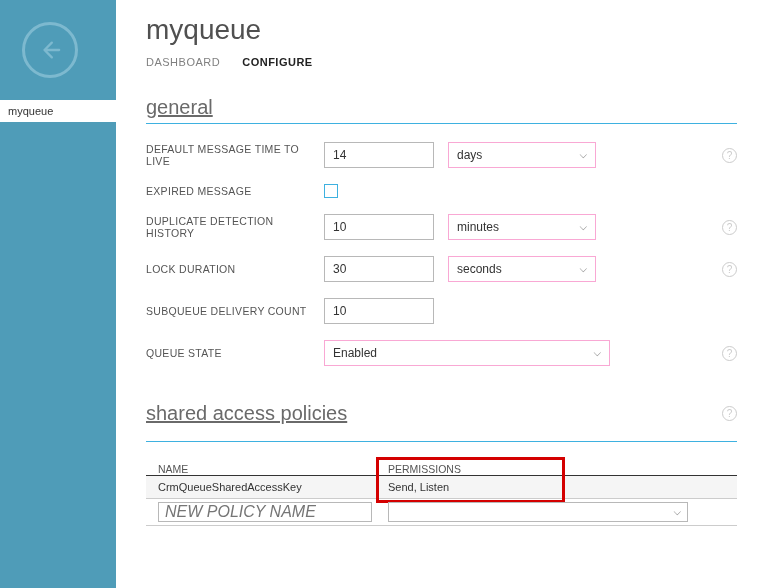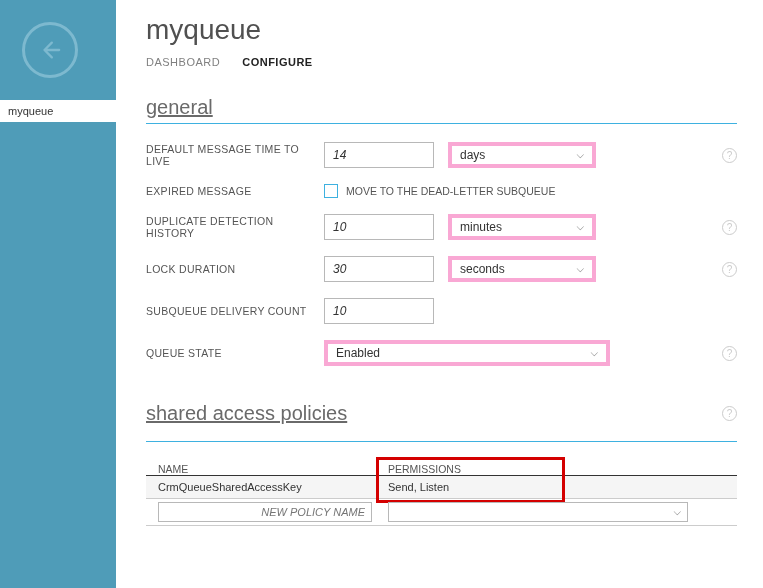--- a/index.html
+++ b/index.html
@@ -82,26 +82,25 @@
     letter-spacing: 0.3px;
   }
   .text-input {
     width: 110px;
     height: 26px;
     border: 1px solid #b8b8b8;
     padding: 4px 8px;
     font-size: 12px;
     color: #333;
     margin-right: 14px;
-    font-style: italic;
   }
   .select-box {
     width: 148px;
     height: 26px;
-    border: 4px solid #f9a8d4;
+    border: 1px solid #f9a8d4;
     display: flex;
     align-items: center;
     justify-content: space-between;
     padding: 0 8px;
     font-size: 12px;
     color: #333;
     cursor: pointer;
   }
   .select-wide { width: 286px; }
   .chevron {
@@ -168,22 +167,21 @@
     border-bottom: 1px solid #ccc;
     background: #f5f5f5;
   }
   .policies-row.input-row { background:#fff; padding:3px 12px; }
   .new-policy-input {
     width: 214px; height: 20px;
     border: 1px solid #b8b8b8;
     font-style: italic;
     color: #9a9a9a;
     padding: 6px 6px;
-    font-size: 11px;
-    text-align: right;
+    font-size: 16px;
   }
   .perm-select {
     width: 300px; height: 20px;
     border: 1px solid #b8b8b8;
     display: flex; align-items:center; justify-content:flex-end;
     padding: 0 6px;
     cursor: pointer;
   }
 </style>
 </head>
@@ -214,21 +212,20 @@
       <span>days</span>
       <span class="chevron">⌵</span>
     </div>
     <div class="help-icon">?</div>
   </div>
 
   <div class="form-row">
     <div class="form-label">EXPIRED MESSAGE</div>
     <div class="checkbox-wrap">
       <span class="checkbox"></span>
-      <span class="checkbox-label">MOVE TO THE DEAD-LETTER SUBQUEUE</span>
     </div>
   </div>
 
   <div class="form-row">
     <div class="form-label">DUPLICATE DETECTION HISTORY</div>
     <input class="text-input" value="10" style="">
     <div class="select-box">
       <span>minutes</span>
       <span class="chevron">⌵</span>
     </div>

